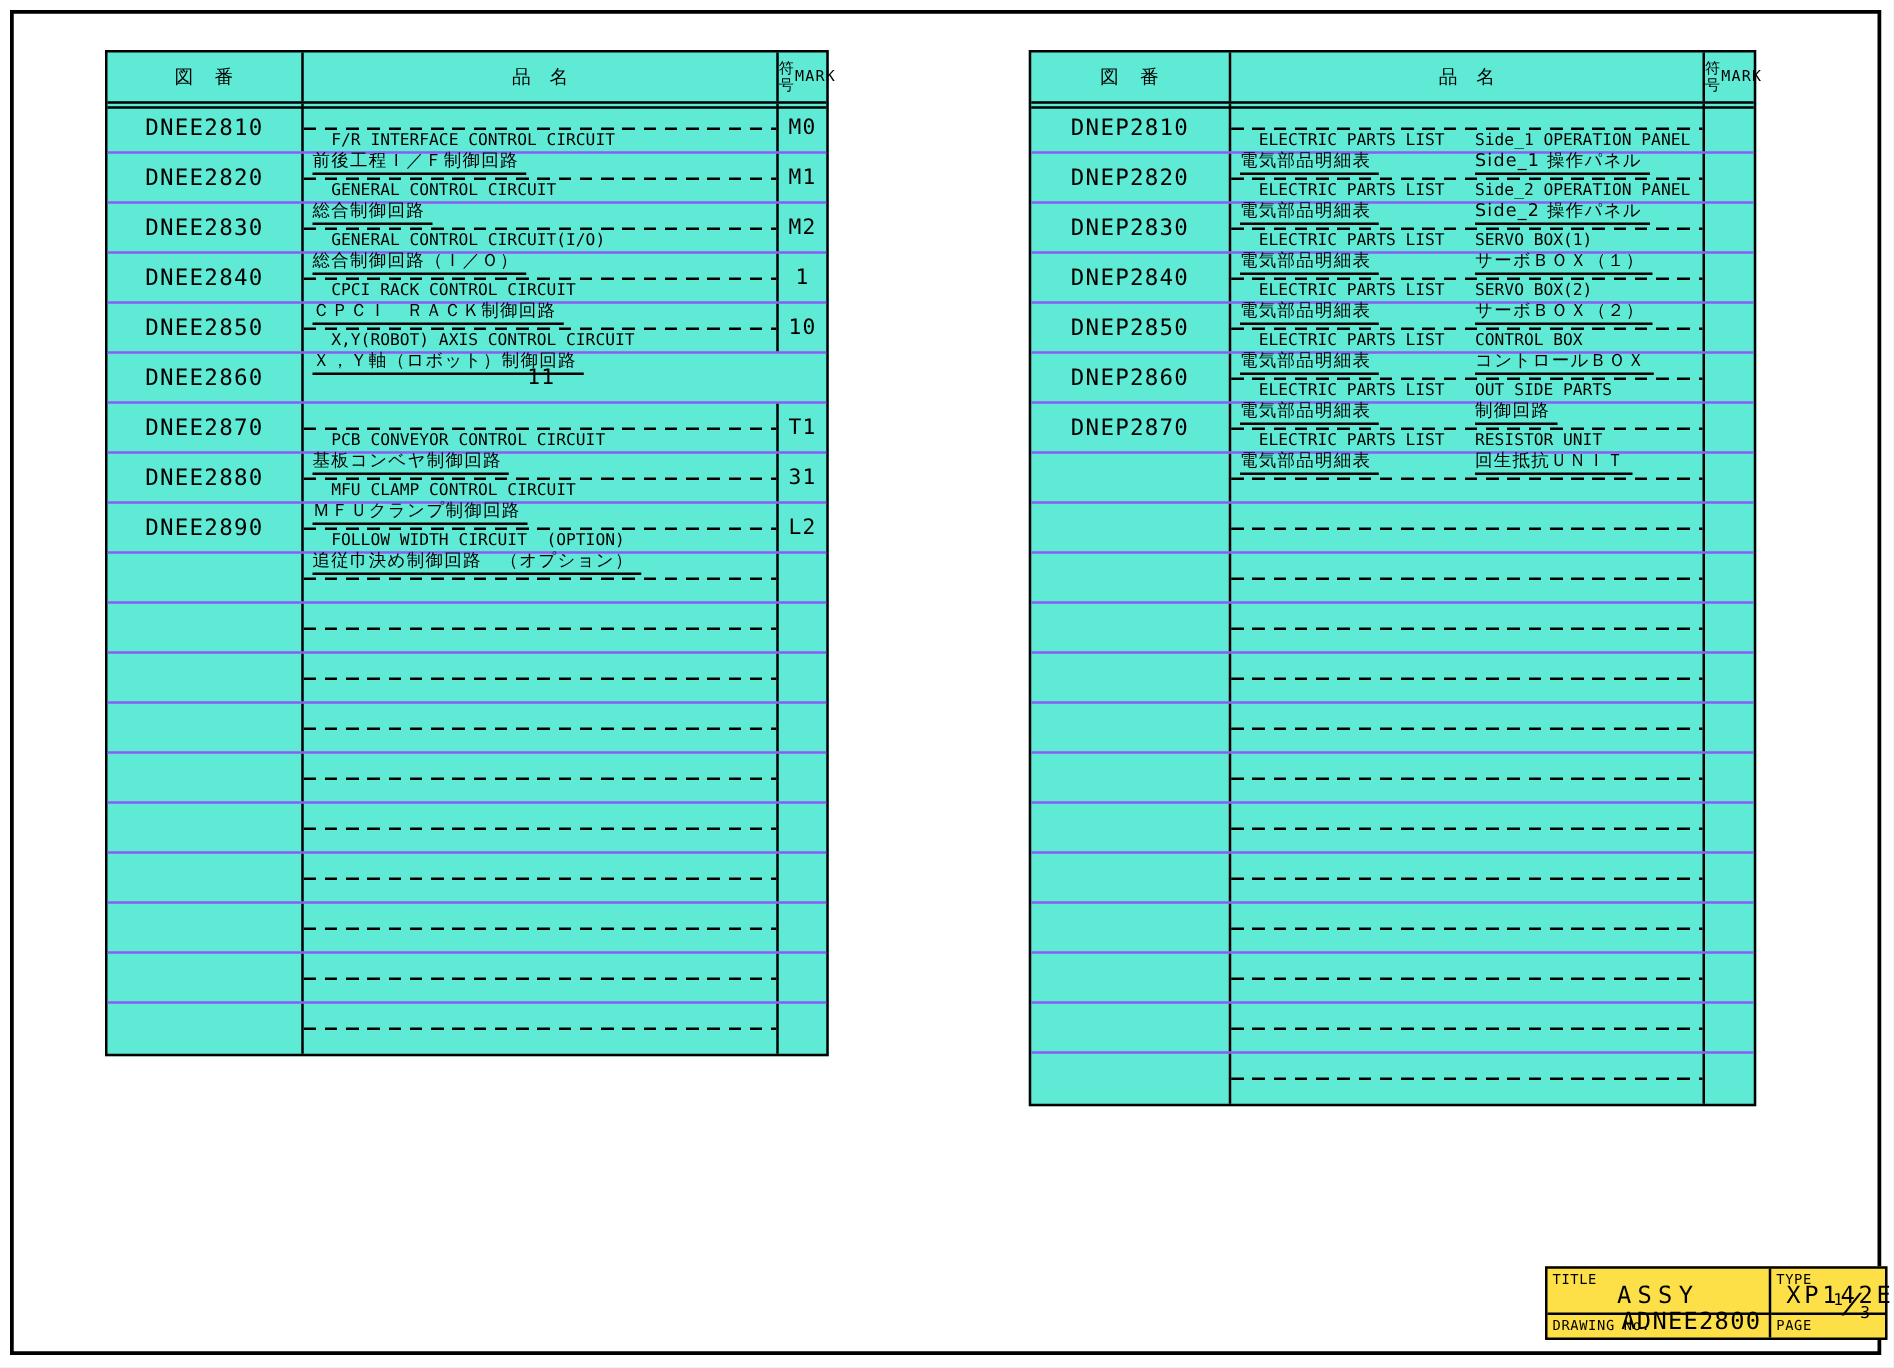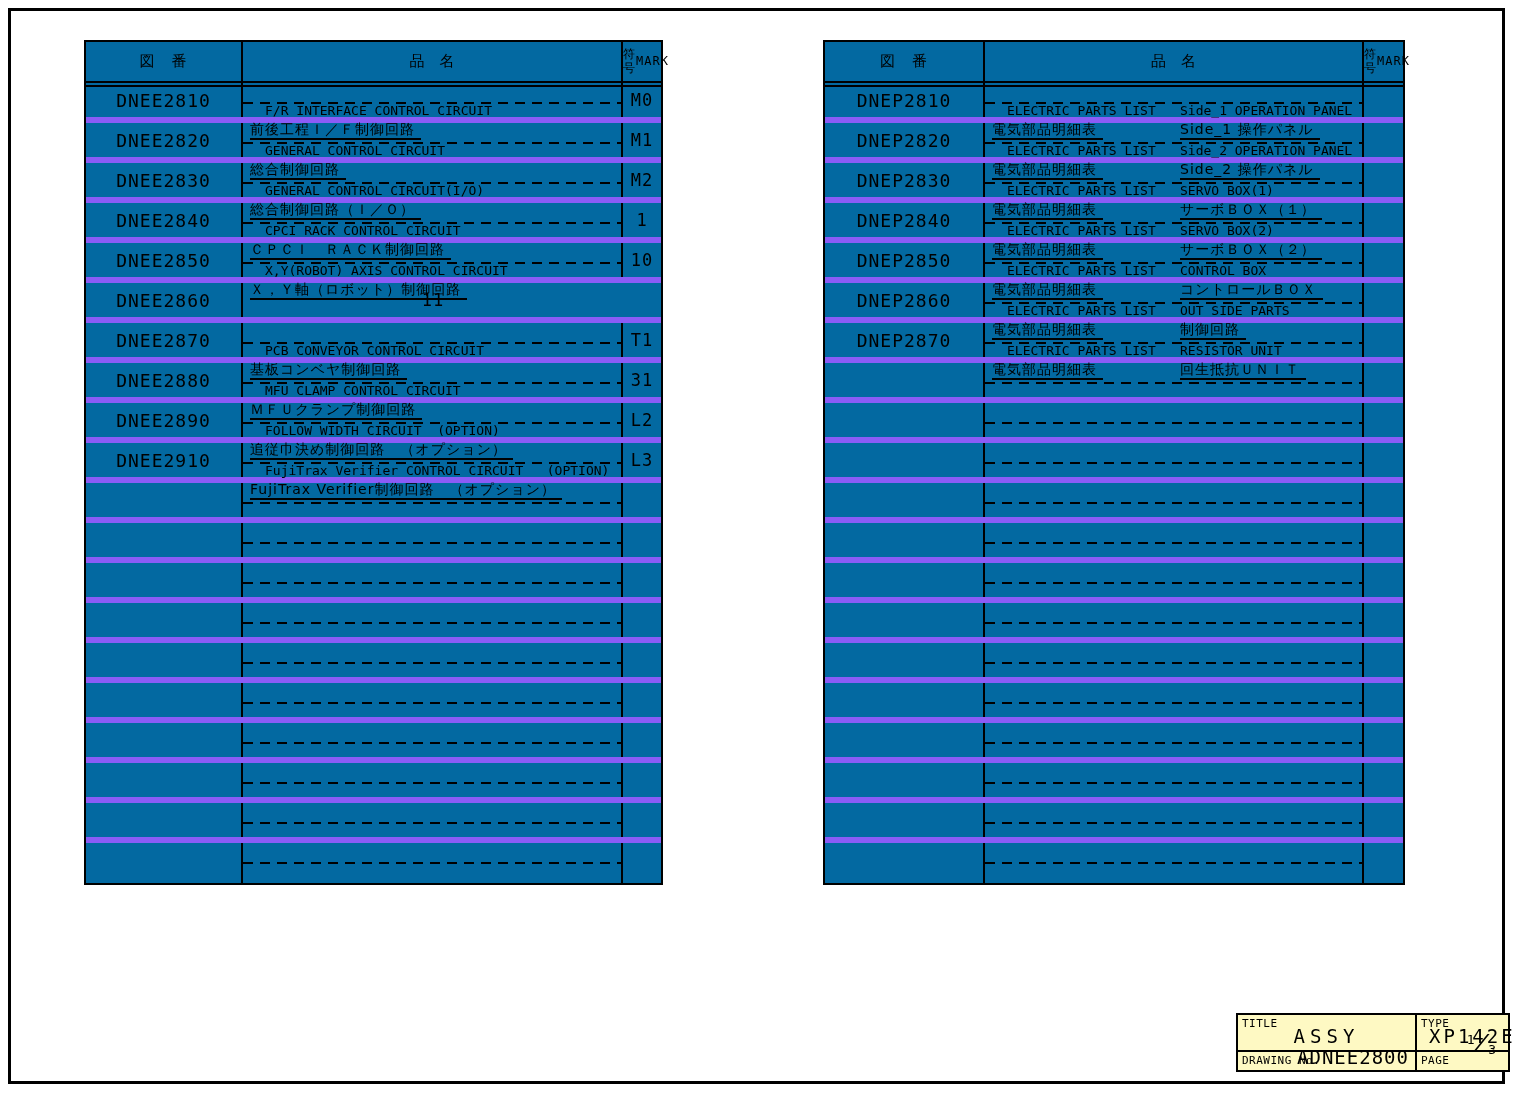--- a/index.html
+++ b/index.html
@@ -1,27 +1,27 @@
 <!DOCTYPE html>
 <html><head>
 <meta charset="utf-8">
 <style>
   html,body{margin:0;padding:0;background:#e8e8e8;}
   .page{position:relative;width:1515px;height:1094px;background:#fff;overflow:hidden;
         font-family:"DejaVu Sans Mono","Liberation Mono",monospace;color:#000;}
   .frame{position:absolute;left:8px;top:8px;width:1497px;height:1076px;border:3px solid #000;box-sizing:border-box;}
 
   
-  .tbl{position:absolute;border:2px solid #000;box-sizing:border-box;background:#0369a1;}
+  .tbl{position:absolute;border:2px solid #000;box-sizing:border-box;background:#5eead4;}
   .tbl-left{left:84px;top:40px;width:579px;--c1:157px;--c2:380px;--off2:195px;}
   .tbl-right{left:823px;top:40px;width:582px;--c1:160px;--c2:379px;--off2:195px;}
   .thead,.row{display:grid;grid-template-columns:var(--c1) var(--c2) 1fr;box-sizing:border-box;}
   .thead{height:41px;border-bottom:2px solid #000;}
   .dbl-line{position:absolute;left:0;right:0;top:43px;border-top:2px solid #000;}
-  .row{height:40px;border-bottom:6px solid #8b5cf6;}
+  .row{height:40px;border-bottom:2px solid #8b5cf6;}
   .row:last-child{border-bottom:none;}
   .cell{box-sizing:border-box;position:relative;}
   .c-no,.c-name{border-right:2px solid #000;}
   .c-no{display:flex;align-items:center;justify-content:center;font-size:18px;letter-spacing:1px;}
   .c-mark{display:flex;align-items:center;justify-content:center;font-size:17px;letter-spacing:1px;}
   .hd{display:flex;align-items:center;justify-content:center;}
   .hd-jp{font-family:"DejaVu Sans","Liberation Sans",sans-serif;font-size:15px;white-space:pre;}
   .hd-mark{flex-direction:row;justify-content:center;line-height:1.15;}
   .hd-mark .mk-jp{font-family:"DejaVu Sans","Liberation Sans",sans-serif;font-size:12px;}
   .hd-mark .mk-en{font-size:12px;}
@@ -33,21 +33,21 @@
   .c-name .bot{position:absolute;left:0;right:0;top:21px;bottom:0;display:flex;align-items:center;padding-left:22px;}
   .jp{font-family:"DejaVu Sans","Liberation Sans",sans-serif;font-size:14px;letter-spacing:1px;
       position:relative;white-space:pre;padding-right:6px;line-height:17px;}
   .jp::after{content:"";position:absolute;left:0;right:0;bottom:-2px;height:2px;background:#000;}
   .jp2{position:absolute;left:var(--off2);bottom:0;}
   .en{font-size:13px;white-space:pre;letter-spacing:0;}
   .en2{position:absolute;left:var(--off2);}
 
   
   .title-block{position:absolute;left:1236px;top:1013px;width:274px;height:59px;border:2px solid #000;
-      box-sizing:border-box;display:grid;grid-template-columns:179px 1fr;grid-template-rows:37px 1fr;background:#fef9c3;}
+      box-sizing:border-box;display:grid;grid-template-columns:179px 1fr;grid-template-rows:37px 1fr;background:#fde047;}
   .tb-cell{position:relative;box-sizing:border-box;}
   .tb-title,.tb-type{border-bottom:2px solid #000;}
   .tb-title,.tb-drawing{border-right:2px solid #000;}
   .tb-lbl{position:absolute;top:2px;left:4px;font-size:11px;letter-spacing:0.5px;}
   .tb-title .tb-val{position:absolute;left:0;right:0;bottom:3px;text-align:center;font-size:19px;letter-spacing:5px;}
   .tb-type .tb-val{position:absolute;left:12px;bottom:3px;font-size:19px;letter-spacing:3px;margin-top:31px;}
   .tb-drawing .tb-val{position:absolute;right:6px;bottom:2px;font-size:19px;letter-spacing:1px;}
   .frac{position:absolute;right:12px;bottom:13px;font-size:13px;}
   .frac .fn{display:inline-block;transform:translateY(-7px);}
   .frac .sl{display:inline-block;font-size:24px;font-family:"DejaVu Sans","Liberation Sans",sans-serif;
@@ -172,33 +172,20 @@
             <div class="top">
               <span class="jp">追従巾決め制御回路　（オプション）</span>
             </div>
             <div class="bot">
               <span class="en">FOLLOW WIDTH CIRCUIT  (OPTION)</span>
             </div>
           </div>
           <div class="cell c-mark">L2</div>
         </div>
         <div class="row">
-          <div class="cell c-no">DNEE2910</div>
-          <div class="cell c-name">
-            <div class="mid"></div>
-            <div class="top">
-              <span class="jp">FujiTrax Verifier制御回路　（オプション）</span>
-            </div>
-            <div class="bot">
-              <span class="en">FujiTrax Verifier CONTROL CIRCUIT   (OPTION)</span>
-            </div>
-          </div>
-          <div class="cell c-mark">L3</div>
-        </div>
-        <div class="row">
           <div class="cell c-no"></div>
           <div class="cell c-name">
             <div class="mid"></div>
           </div>
           <div class="cell c-mark"></div>
         </div>
         <div class="row">
           <div class="cell c-no"></div>
           <div class="cell c-name">
             <div class="mid"></div>

